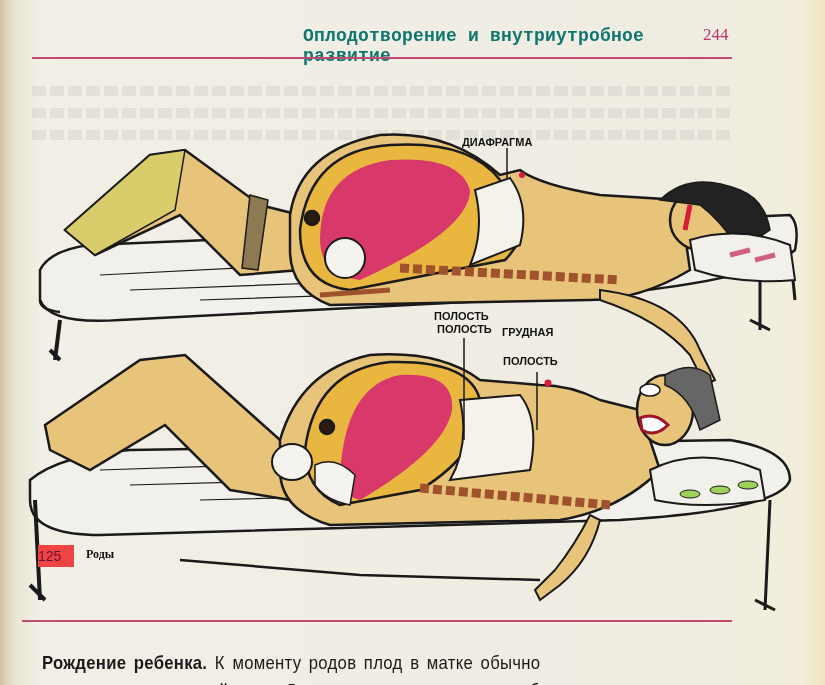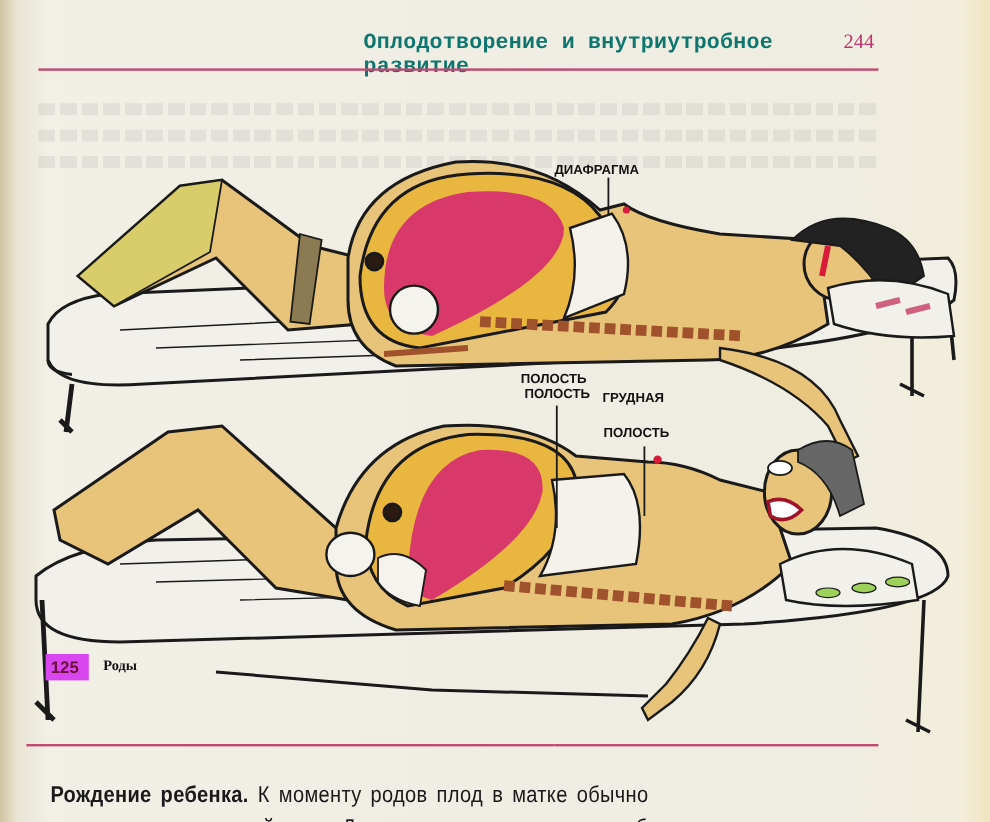--- a/index.html
+++ b/index.html
@@ -30,23 +30,23 @@
     background: repeating-linear-gradient(90deg, rgba(120,120,120,0.12) 0 14px, rgba(0,0,0,0) 14px 18px);
   }
   .figure {
     position:absolute; left:0; top:60px; width:754px; height:560px;
   }
   .label {
     position:absolute; font-family:"Liberation Sans", sans-serif; font-weight:bold;
     font-size:11px; color:#111; line-height:12px; text-align:left;
   }
   .fig-badge {
-    position:absolute; left:38px; top:545px; width:36px; height:22px; background:#d946ef;
-    font-family:"Liberation Sans", sans-serif; font-weight:bold; font-size:14px; color:#6b1038;
-    text-align:center; padding-right:4px; box-sizing:border-box; line-height:22px;
+    position:absolute; left:38px; top:545px; width:36px; height:22px; background:#ef4444;
+    font-family:"Liberation Sans", sans-serif; font-weight:normal; font-size:14px; color:#6b1038;
+    text-align:left; padding-right:4px; box-sizing:border-box; line-height:22px;
   }
   .fig-caption {
     position:absolute; left:86px; top:547px;
     font-family:"Liberation Serif", serif; font-weight:bold; font-size:12px; color:#111;
   }
   .body-text {
     position:absolute; left:42px; top:649px; width:700px;
     font-family:"Liberation Sans", sans-serif; font-size:19px; line-height:28px; color:#1a1a1a;
     letter-spacing:0.3px; word-spacing:3px;
     transform: scaleX(0.88); transform-origin:left top;

